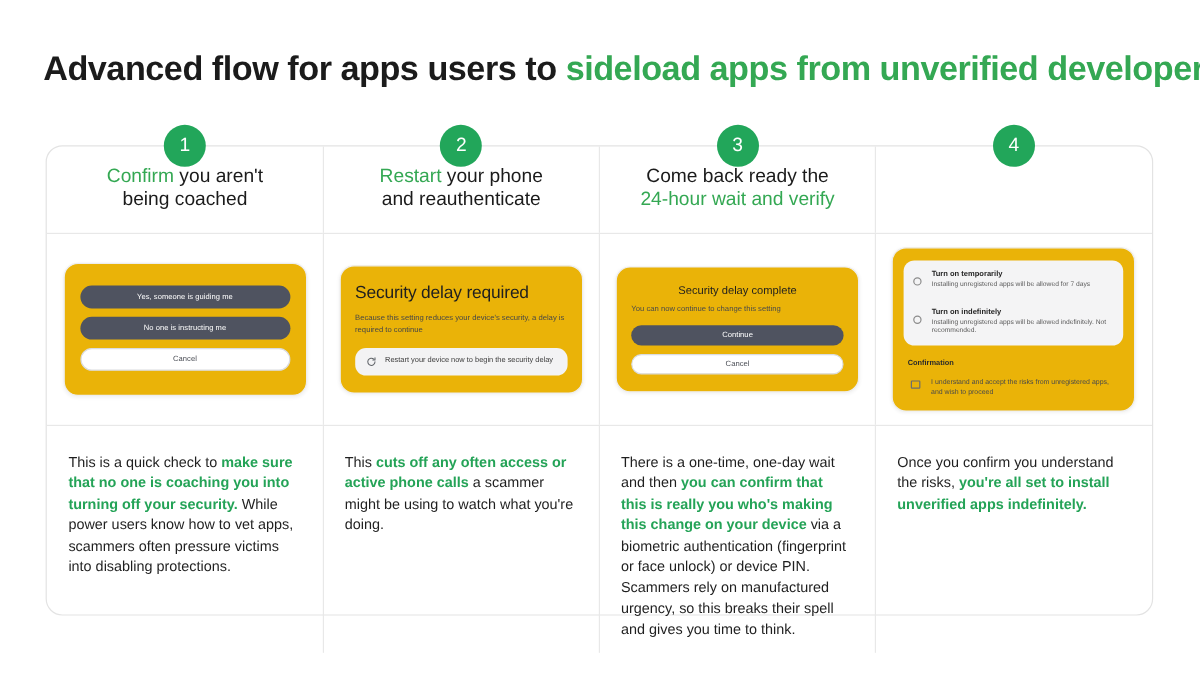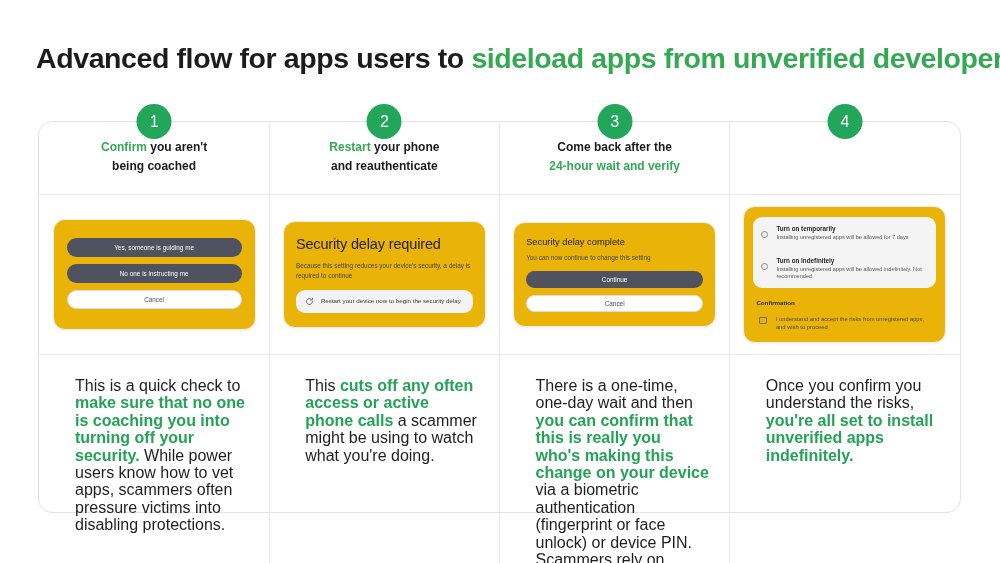--- a/index.html
+++ b/index.html
@@ -51,22 +51,22 @@
   }
   .rowsep { border-bottom: 1px solid #e8e8e8; }
 
   
   .hdr {
     display: flex; align-items: center; justify-content: center;
     text-align: center;
     padding: 0 14px 2px 14px;
   }
   .hdr-text {
-    font-size: 12px; line-height: 19px; color: #1b1b1b;
-    font-weight: 700;
+    font-size: 16px; line-height: 19px; color: #1b1b1b;
+    font-weight: 400;
   }
   .hdr-text .hl { color: #34a853; }
 
   
   .badge {
     position: absolute;
     top: -18px; left: 50%;
     transform: translateX(-50%);
     width: 35px; height: 35px;
     border-radius: 50%;
@@ -114,21 +114,21 @@
   .s2-row {
     background: #f3f3f4; border-radius: 9px;
     display: flex; align-items: center; gap: 7px;
     padding: 7px 9px;
   }
   .s2-row .txt { font-size: 6.2px; line-height: 8.6px; color: #3c3c3c; }
   .refresh { flex: 0 0 auto; width: 9px; height: 9px; }
 
   
   .shot3 { padding: 14px 12px 14px 12px; }
-  .s3-title { font-size: 9.3px; color: #1f1f1f; margin-bottom: 7px; }
+  .s3-title { font-size: 9.3px; color: #1f1f1f; margin-bottom: 7px; text-align: center; }
   .s3-body { font-size: 6.4px; color: #4a4a4a; margin-bottom: 10px; }
   .s3-pill {
     height: 17px; border-radius: 9px;
     display: flex; align-items: center; justify-content: center;
     font-size: 6.4px; margin-bottom: 7px;
   }
   .s3-pill.dark { background: #4f5360; color: #ffffff; }
   .s3-pill.ghost { background: #ffffff; color: #4a4d55; border: 1px solid #dadce0; margin-bottom: 0; }
 
   
@@ -145,21 +145,21 @@
   .opt-t { font-size: 6.3px; font-weight: bold; color: #1f1f1f; line-height: 9px; margin-bottom: 1px; }
   .opt-d { font-size: 5.6px; line-height: 7.6px; color: #5b5b5b; }
   .conf-label { font-size: 6.2px; font-weight: bold; color: #2b2b2b; margin: 11px 0 9px 3px; }
   .conf-row { display: flex; align-items: flex-start; gap: 9px; padding: 0 4px 0 6px; }
   .checkbox { flex: 0 0 auto; width: 7.5px; height: 7.5px; border: 1px solid #6d6d6d; border-radius: 1px; margin-top: 2px; }
   .conf-txt { font-size: 5.8px; line-height: 8.2px; color: #4a4a4a; }
 
   
   .bodycell { padding: 22px 20px 10px 18px; }
   .body-p {
-    font-size: 16px; line-height: 17.4px; color: #1f1f1f; margin-left: 18px;
+    font-size: 12px; line-height: 17.4px; color: #1f1f1f;
   }
   .body-p .hl { color: #24a357; font-weight: bold; }
   .body-p + .body-p { margin-top: 17px; }
 </style>
 </head>
 <body>
 
 <div class="page">
 
   <div class="title">
@@ -181,21 +181,21 @@
         <div class="badge">2</div>
         <div class="hdr-text">
           <span class="hl">Restart</span><span> your phone</span><br>
           <span>and reauthenticate</span>
         </div>
       </div>
 
       <div class="cell colsep rowsep hdr">
         <div class="badge">3</div>
         <div class="hdr-text">
-          <span>Come back after the</span><br>
+          <span>Come back ready the</span><br>
           <span class="hl">24-hour wait and verify</span>
         </div>
       </div>
 
       <div class="cell rowsep hdr">
         <div class="badge">4</div>
       </div>
 
       <div class="cell colsep rowsep shotcell">
         <div class="shot shot1">

